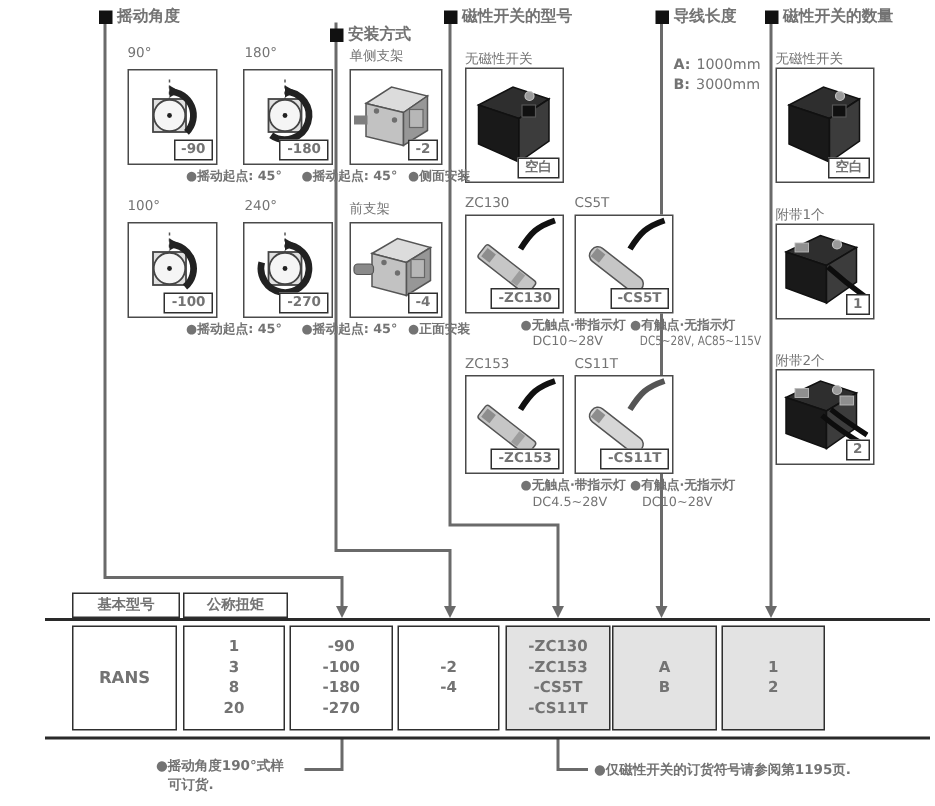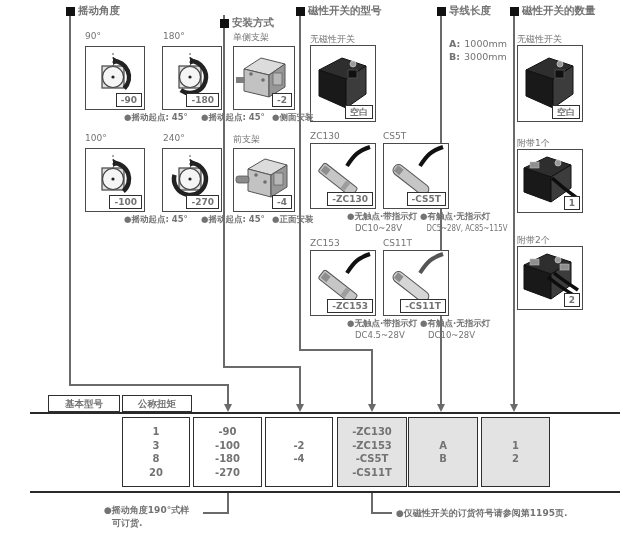--- a/index.html
+++ b/index.html
@@ -284,20 +284,23 @@
     </svg>
     <span class="code">2</span>
   </div>
 
   <div class="tblhdr" style="left:48px;width:70px">基本型号</div>
   <div class="tblhdr" style="left:122px;width:68px">公称扭矩</div>
 
   <div class="hline" style="top:412px"></div>
   <div class="hline" style="top:491px"></div>
 
+  <div class="cell big" style="left:48px;width:70px">
+    <div>RANS</div>
+  </div>
   <div class="cell" style="left:122px;width:68px">
     <div>1</div>
     <div>3</div>
     <div>8</div>
     <div>20</div>
   </div>
   <div class="cell" style="left:193px;width:69px">
     <div>-90</div>
     <div>-100</div>
     <div>-180</div>

